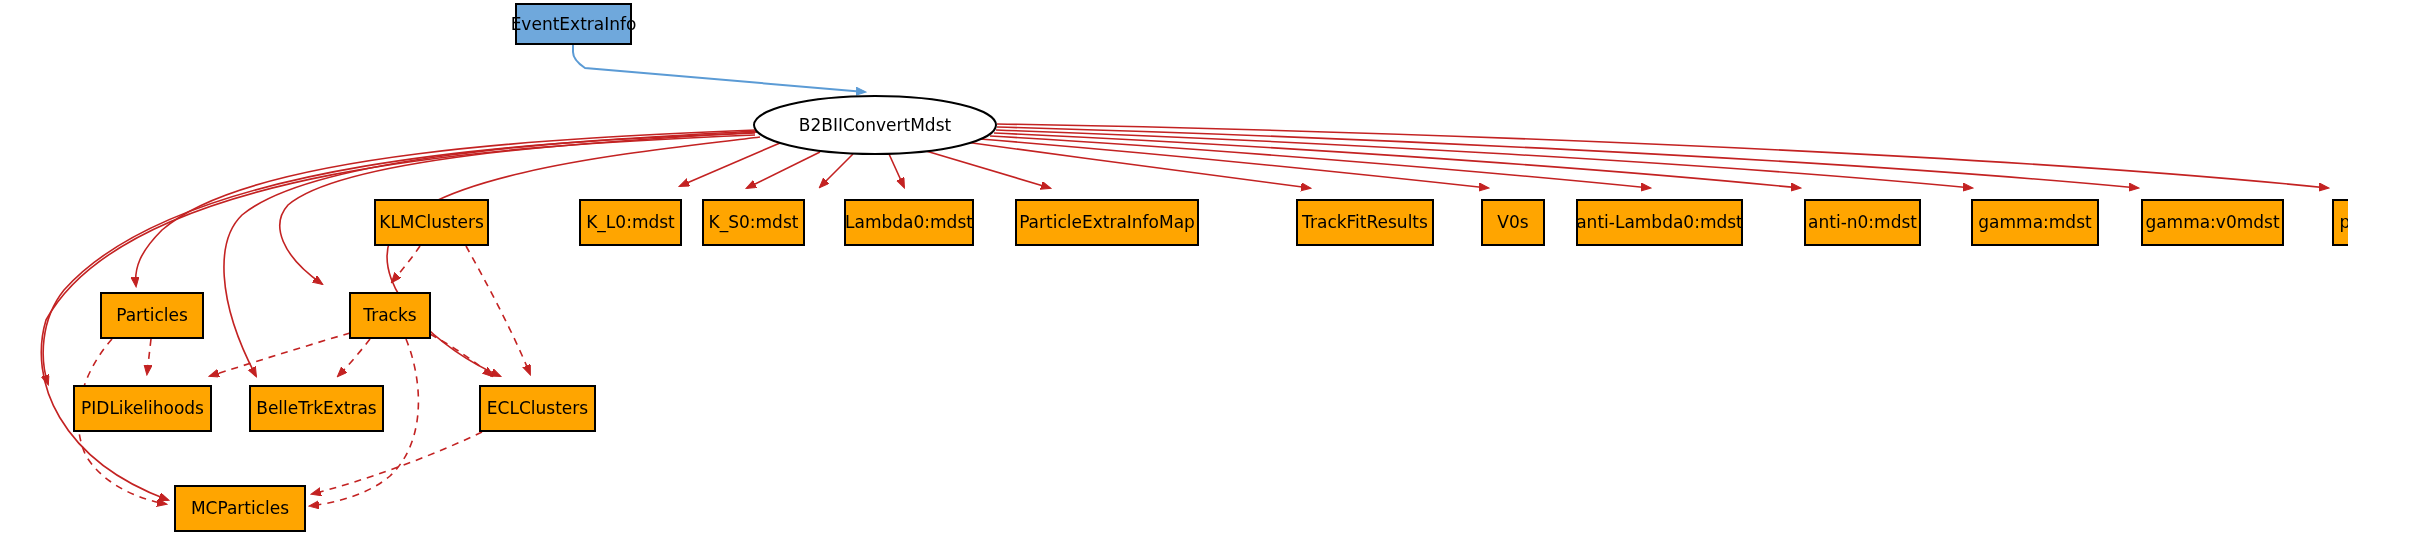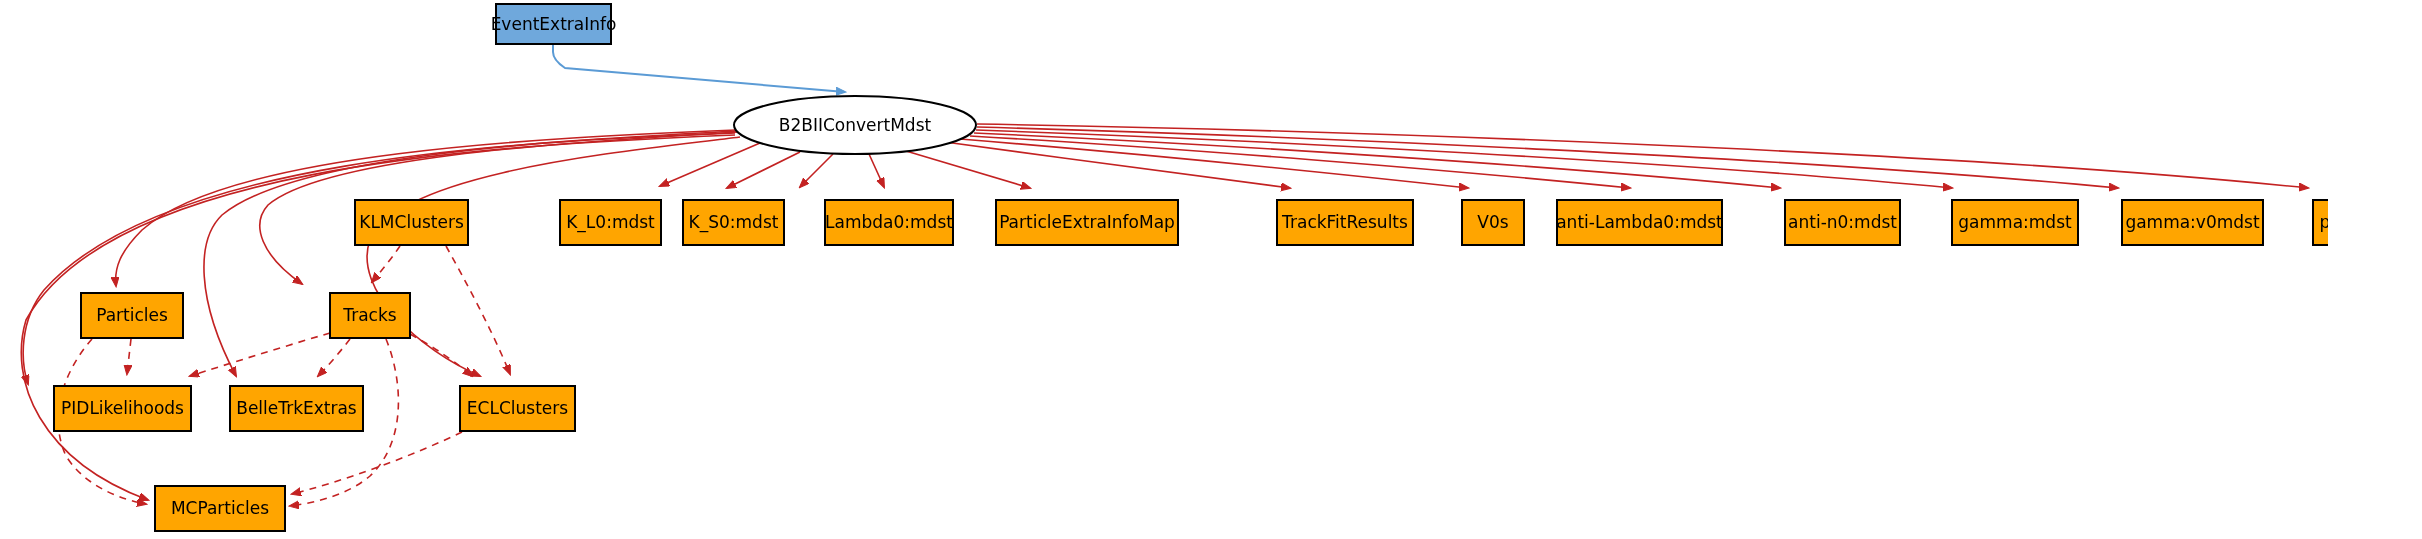--- a/index.html
+++ b/index.html
@@ -7,20 +7,21 @@
     padding: 0;
     background: #ffffff;
   }
   #diagram-root {
     position: relative;
     width: 2328px;
     height: 539px;
     background: #ffffff;
     font-family: "DejaVu Sans", sans-serif;
     overflow: hidden;
+    padding-left: 20px;
   }
   svg#graph-canvas {
     display: block;
     width: 2422px;
     height: 539px;
   }
   .node-box {
     stroke: #000000;
     stroke-width: 2px;
   }

